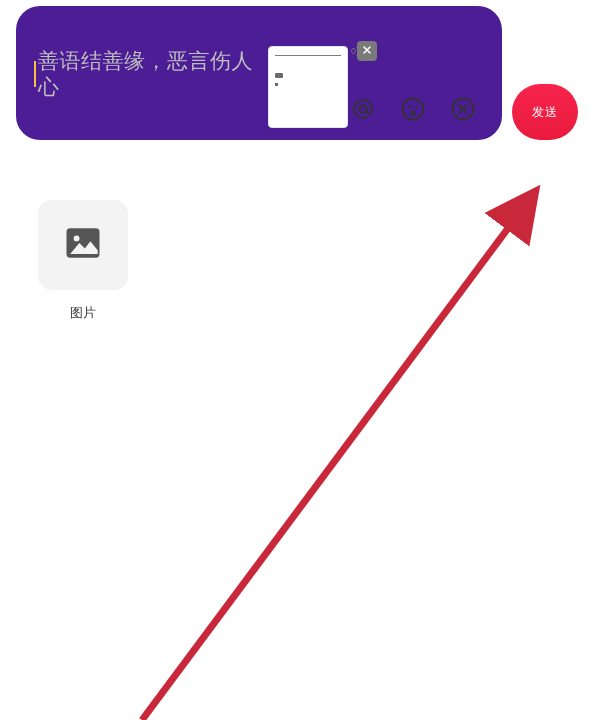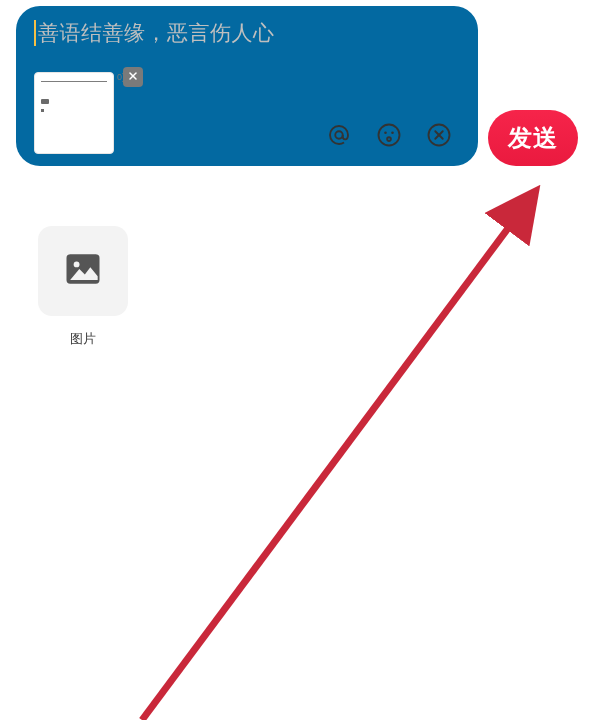--- a/index.html
+++ b/index.html
@@ -14,25 +14,25 @@
 
     .compose-container {
       margin: 6px 16px 0 16px;
       display: flex;
       align-items: flex-end;
       gap: 10px;
     }
 
     .compose-box {
       flex: 1;
-      background: #0369a1;
+      background: #4c1d95;
       border-radius: 24px;
       padding: 14px 18px 12px 18px;
       display: flex;
-      flex-direction: column;
+      flex-direction: row;
       position: relative;
     }
 
     .placeholder-line {
       display: flex;
       align-items: center;
     }
 
     .cursor-bar {
       width: 2px;
@@ -131,22 +131,22 @@
       justify-content: center;
       color: #333;
       cursor: pointer;
     }
     .toolbar-icon svg { width: 28px; height: 28px; }
 
     .send-btn {
       background: #f01f44;
       background: linear-gradient(180deg, #f6244a, #ea1a3f);
       color: #fff;
-      font-size: 24px;
-      font-weight: 700;
+      font-size: 12px;
+      font-weight: 400;
       border: none;
       border-radius: 999px;
       padding: 10px 20px;
       height: 56px;
       cursor: pointer;
       flex-shrink: 0;
       letter-spacing: 1px;
     }
 
     .option-area {

